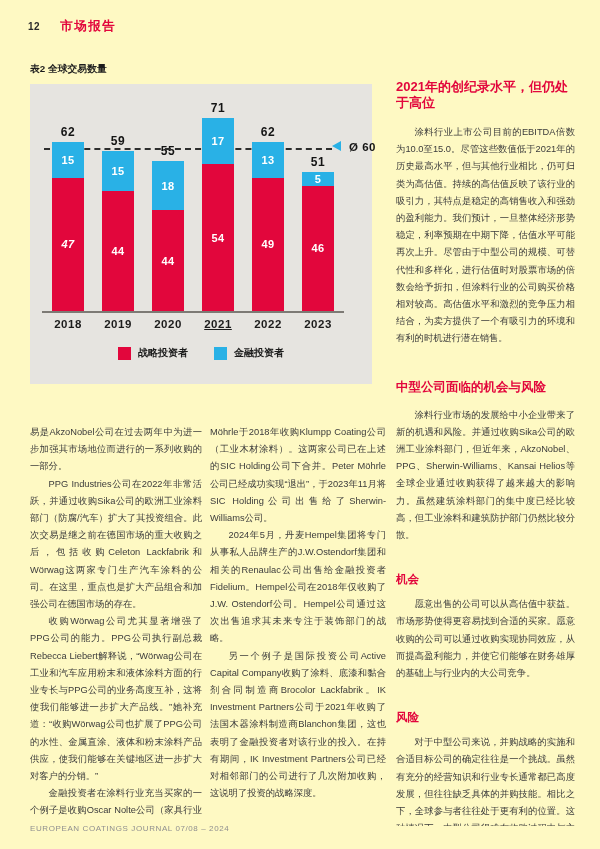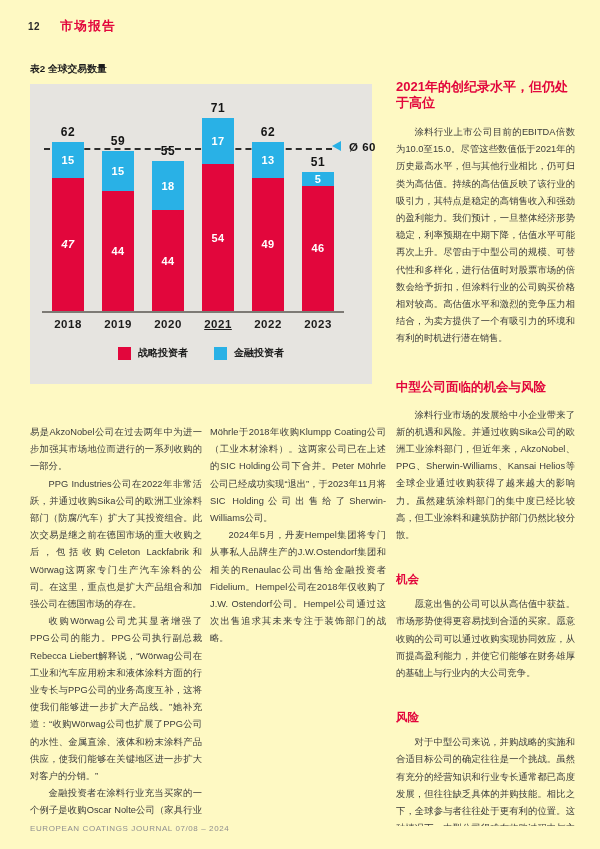--- a/index.html
+++ b/index.html
@@ -111,20 +111,21 @@
 
   <div class="col col-left">
       <p class="body-p">易是AkzoNobel公司在过去两年中为进一步加强其市场地位而进行的一系列收购的一部分。</p>
       <p class="body-p indent">PPG Industries公司在2022年非常活跃，并通过收购Sika公司的欧洲工业涂料部门（防腐/汽车）扩大了其投资组合。此次交易是继之前在德国市场的重大收购之后，包括收购Celeton Lackfabrik和Wörwag这两家专门生产汽车涂料的公司。在这里，重点也是扩大产品组合和加强公司在德国市场的存在。</p>
       <p class="body-p indent">收购Wörwag公司尤其显著增强了PPG公司的能力。PPG公司执行副总裁Rebecca Liebert解释说，“Wörwag公司在工业和汽车应用粉末和液体涂料方面的行业专长与PPG公司的业务高度互补，这将使我们能够进一步扩大产品线。”她补充道：“收购Wörwag公司也扩展了PPG公司的水性、金属直涂、液体和粉末涂料产品供应，使我们能够在关键地区进一步扩大对客户的分销。”</p>
       <p class="body-p indent">金融投资者在涂料行业充当买家的一个例子是收购Oscar Nolte公司（家具行业的涂料），以及随后瑞士金融投资者Peter</p>
     </div>
   <div class="col col-middle">
       <p class="body-p">Möhrle于2018年收购Klumpp Coating公司（工业木材涂料）。这两家公司已在上述的SIC Holding公司下合并。Peter Möhrle公司已经成功实现“退出”，于2023年11月将SIC Holding公司出售给了Sherwin-Williams公司。</p>
       <p class="body-p indent">2024年5月，丹麦Hempel集团将专门从事私人品牌生产的J.W.Ostendorf集团和相关的Renaulac公司出售给金融投资者Fidelium。Hempel公司在2018年仅收购了J.W. Ostendorf公司。Hempel公司通过这次出售追求其未来专注于装饰部门的战略。</p>
+      <p class="body-p indent">另一个例子是国际投资公司Active Capital Company收购了涂料、底漆和黏合剂合同制造商Brocolor Lackfabrik。IK Investment Partners公司于2021年收购了法国木器涂料制造商Blanchon集团，这也表明了金融投资者对该行业的投入。在持有期间，IK Investment Partners公司已经对相邻部门的公司进行了几次附加收购，这说明了投资的战略深度。</p>
     </div>
   <div class="col col-right">
       <div class="rh-h1">2021年的创纪录水平，但仍处于高位</div>
       <p class="body-p indent">涂料行业上市公司目前的EBITDA倍数为10.0至15.0。尽管这些数值低于2021年的历史最高水平，但与其他行业相比，仍可归类为高估值。持续的高估值反映了该行业的吸引力，其特点是稳定的高销售收入和强劲的盈利能力。我们预计，一旦整体经济形势稳定，利率预期在中期下降，估值水平可能再次上升。尽管由于中型公司的规模、可替代性和多样化，进行估值时对股票市场的倍数会给予折扣，但涂料行业的公司购买价格相对较高。高估值水平和激烈的竞争压力相结合，为卖方提供了一个有吸引力的环境和有利的时机进行潜在销售。</p>
       <div class="rh-h2">中型公司面临的机会与风险</div>
       <p class="body-p indent">涂料行业市场的发展给中小企业带来了新的机遇和风险。并通过收购Sika公司的欧洲工业涂料部门，但近年来，AkzoNobel、PPG、Sherwin-Williams、Kansai Helios等全球企业通过收购获得了越来越大的影响力。虽然建筑涂料部门的集中度已经比较高，但工业涂料和建筑防护部门仍然比较分散。</p>
       <div class="rh-h3">机会</div>
       <p class="body-p indent">愿意出售的公司可以从高估值中获益。市场形势使得更容易找到合适的买家。愿意收购的公司可以通过收购实现协同效应，从而提高盈利能力，并使它们能够在财务雄厚的基础上与行业内的大公司竞争。</p>
       <div class="rh-h3">风险</div>
       <p class="body-p indent">对于中型公司来说，并购战略的实施和合适目标公司的确定往往是一个挑战。虽然有充分的经营知识和行业专长通常都已高度发展，但往往缺乏具体的并购技能。相比之下，全球参与者往往处于更有利的位置。这种情况下，中型公司很难在收购过程中与主要市场参与者抗衡。</p>

